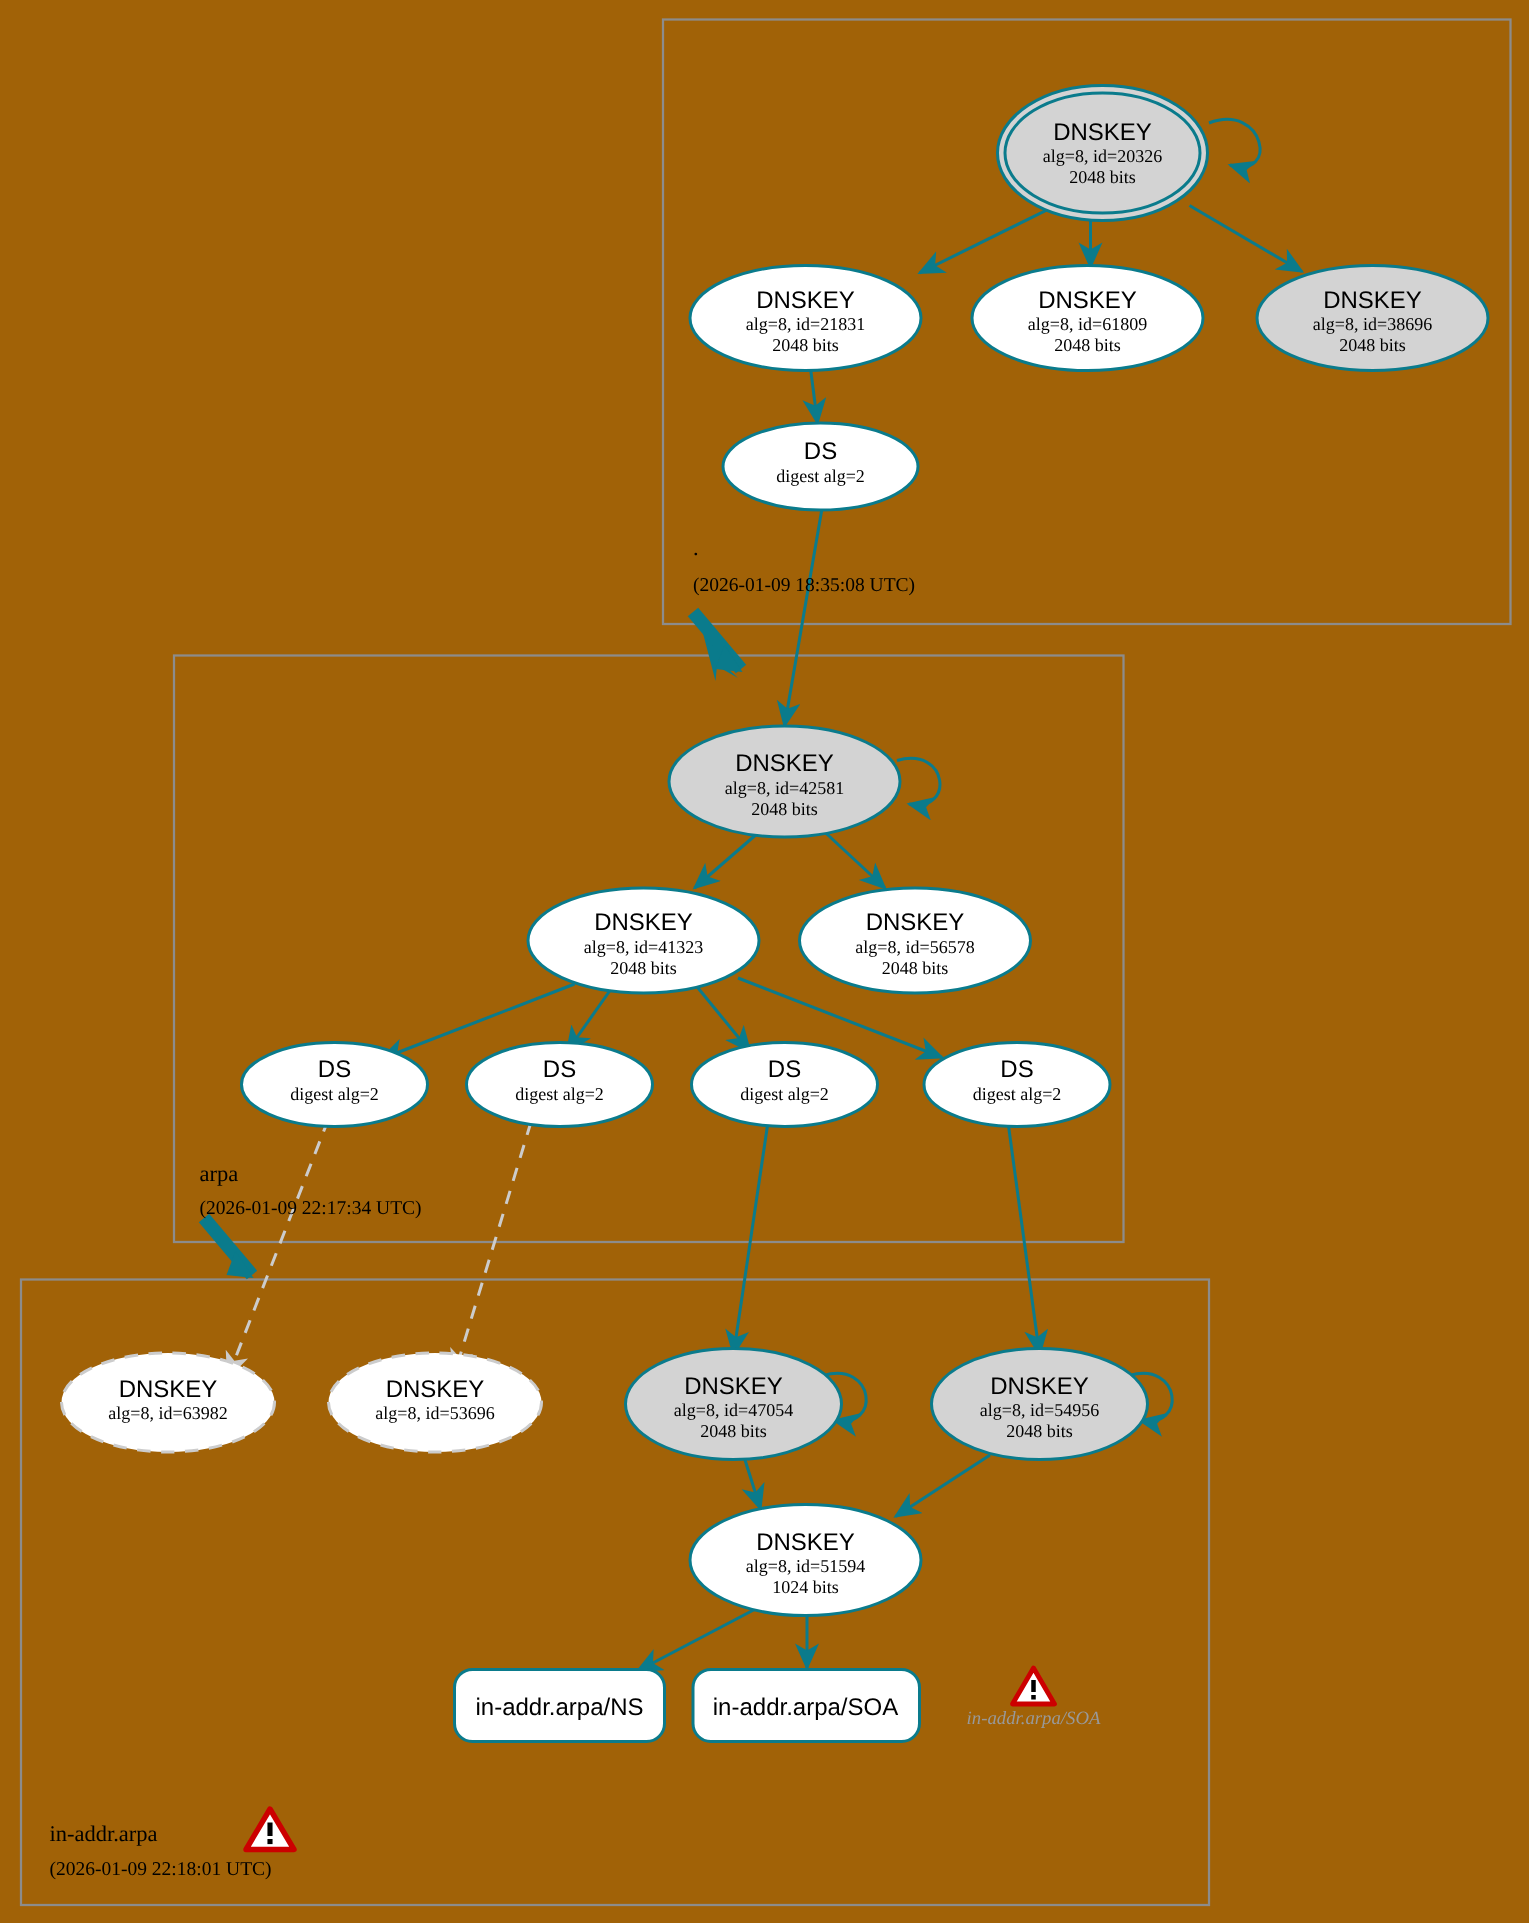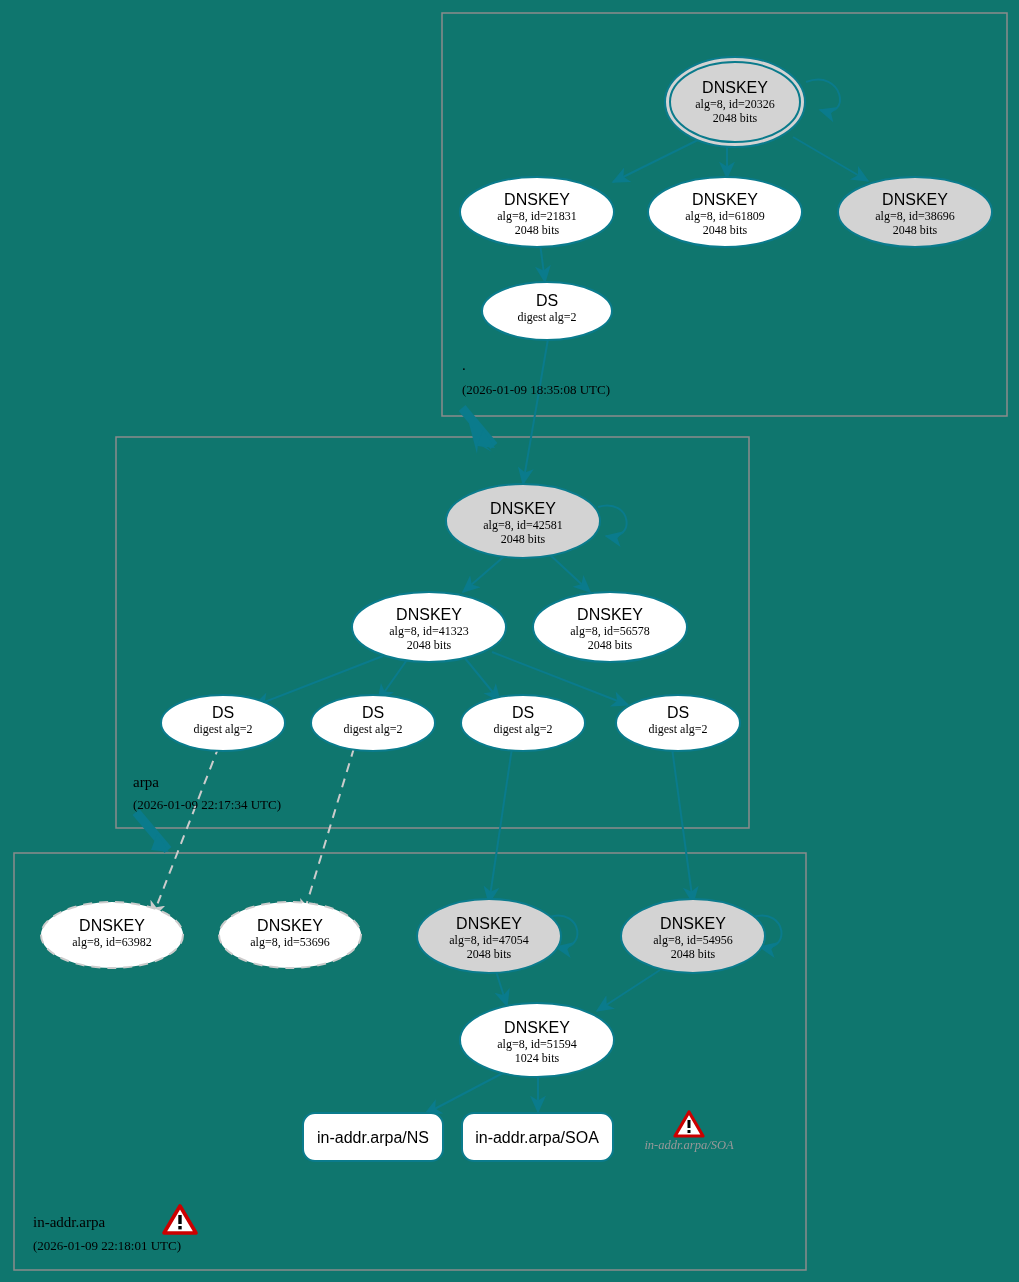--- a/index.html
+++ b/index.html
@@ -4,21 +4,21 @@
 <style>
   html, body {
     margin: 0;
     padding: 0;
     background: #ffffff;
   }
   #canvas {
     position: relative;
     width: 1019px;
     height: 1282px;
-    background: #0f766e;
+    background: #a16207;
     font-family: "Liberation Sans", sans-serif;
   }
   svg { display: block; }
 
   
   .t-title {
     font-family: "Liberation Sans", sans-serif;
     font-size: 16px;
     fill: #000000;
   }

